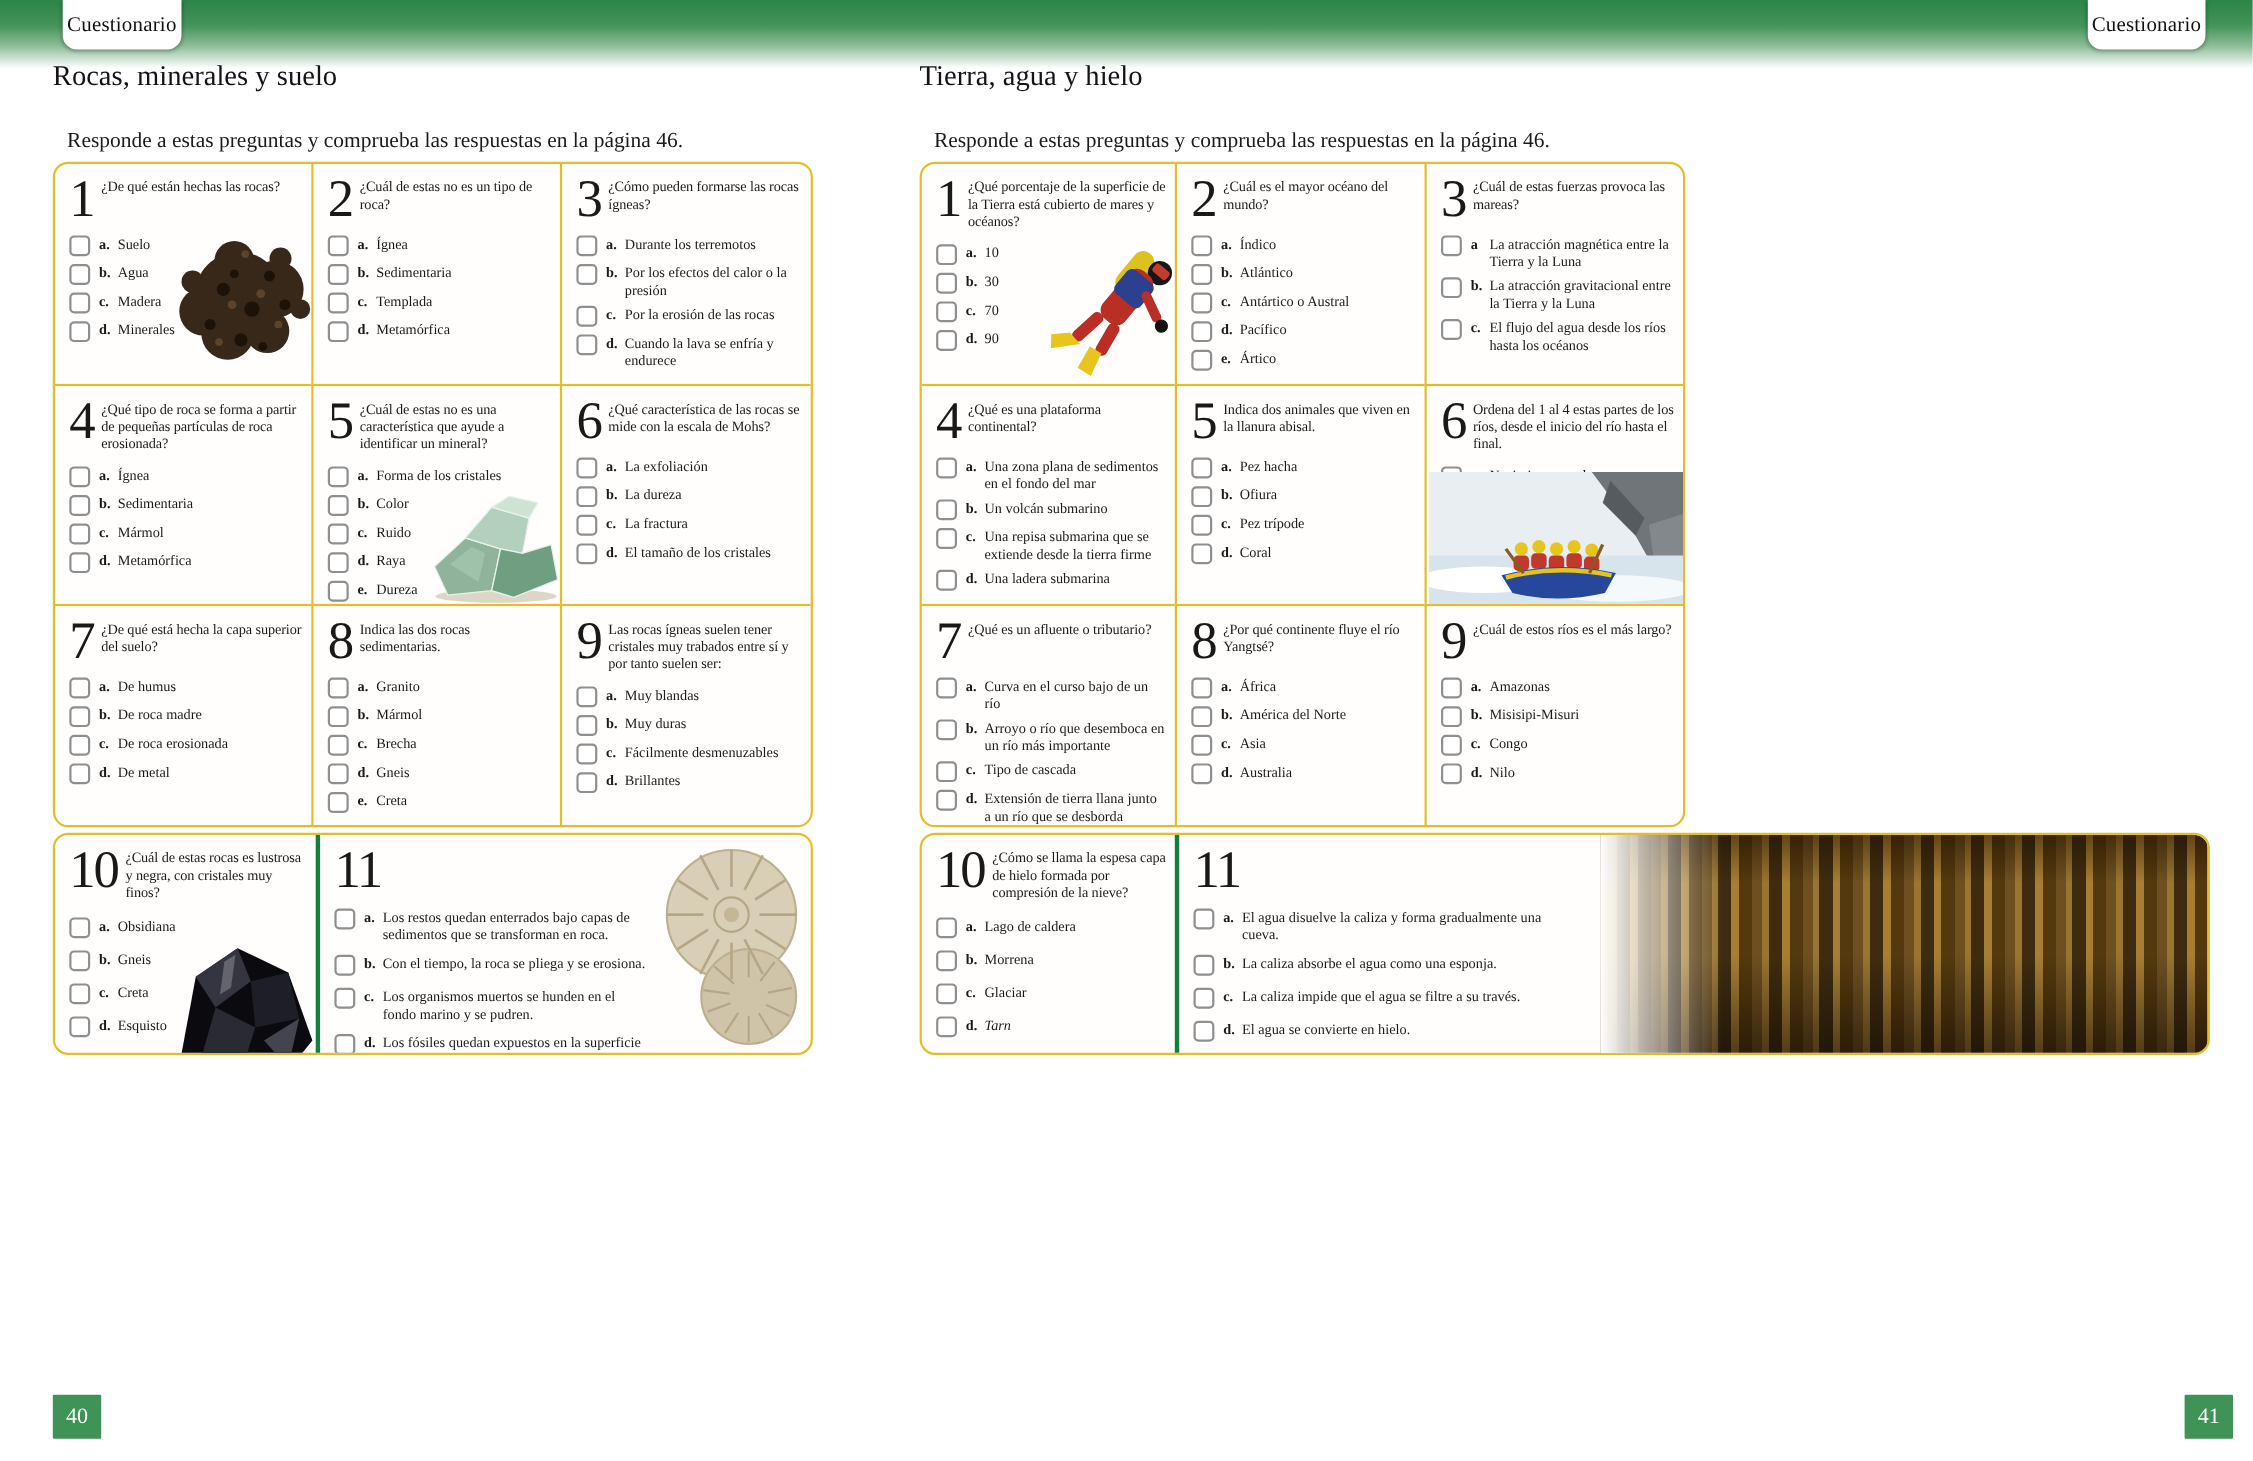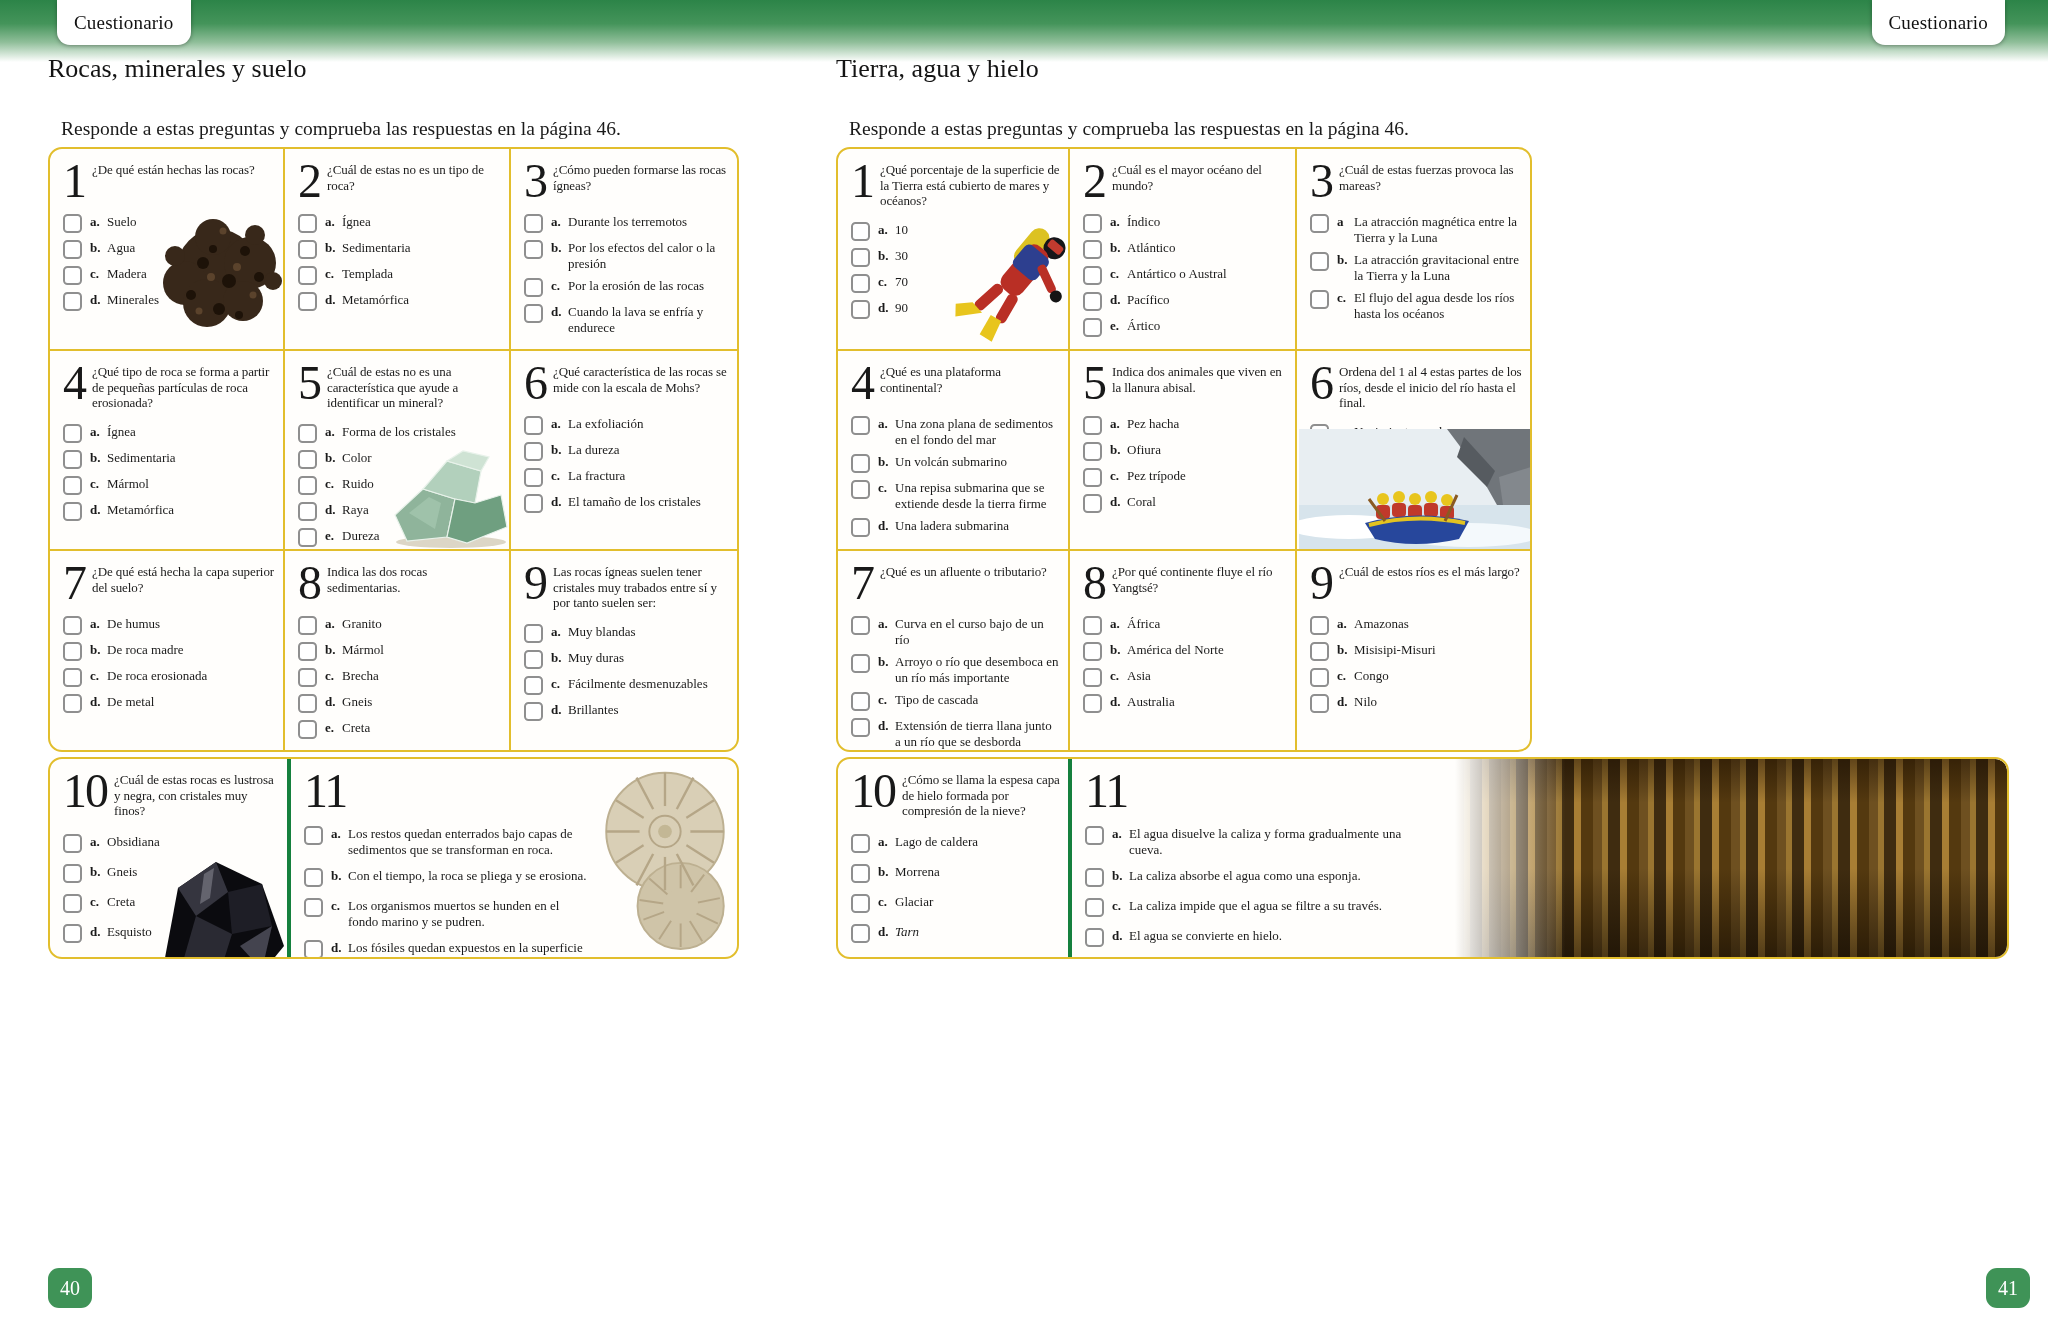--- a/index.html
+++ b/index.html
@@ -5,21 +5,21 @@
   html,body{margin:0;padding:0}
   body{
     position:relative;width:2048px;height:1328px;overflow:hidden;background:#fff;
     font-family:"Liberation Serif","DejaVu Serif",serif;color:#1a1a1a;
   }
   
   .band{position:absolute;top:0;left:0;width:2048px;height:62px;
     background:linear-gradient(180deg,#2c8448 0%,#44945a 38%,#8fbe99 68%,#ffffff 100%);}
   .tab{position:absolute;top:0;height:45px;background:#fff;border-radius:0 0 13px 13px;
     box-shadow:0 1px 4px rgba(0,0,0,.35);display:flex;align-items:center;justify-content:center;
-    padding:0 17px;font-size:19px;letter-spacing:.2px;z-index:3;color:#111;}
+    padding:0 4px;font-size:19px;letter-spacing:.2px;z-index:3;color:#111;}
   .tab-l{left:57px}
   .tab-r{right:43px}
   
   .page{position:absolute;top:0}
   #page-left{left:48px;width:687px}
   #page-right{left:836px;width:1169px}
   .title{position:absolute;top:54px;left:0;margin:0;font-size:26px;font-weight:400;color:#141414;white-space:nowrap}
   .subtitle{position:absolute;top:105px;left:0;margin:13px;font-size:19.5px;white-space:nowrap}
   .box{position:absolute;left:0;border:2px solid #e2be2d;border-radius:14px;background:#fffefc;overflow:hidden}
   .box1{top:147px;height:601px;display:grid;grid-template-rows:200px 200px 1fr}
@@ -42,21 +42,21 @@
   .box2 .opt{margin-bottom:11px}
   .chk{width:15px;height:15px;border:2.6px solid #8f8f8f;border-radius:4.5px;background:#fff;
        flex:0 0 auto;margin-right:8px}
   .opt-text{display:flex;font-size:13px;line-height:15.5px}
   .letter{width:17px;flex:0 0 auto;font-weight:700}
   .it{font-style:italic}
   
   #page-left  .box2 .cell:nth-child(2){padding-right:150px}
   #page-right .box2 .cell:nth-child(2){padding-right:575px}
   
-  .pagenum{position:absolute;top:1268px;width:44px;height:40px;background:#3f9357;border-radius:11px;
+  .pagenum{position:absolute;top:1268px;width:44px;height:40px;background:#3f9357;border-radius:1px;
     color:#fff;font-size:20px;display:flex;align-items:center;justify-content:center;z-index:2}
   .pn-l{left:48px}
   .pn-r{left:1986px}
   
   .photo{position:absolute;z-index:2}
   .photo svg{width:100%;height:100%;display:block}
   [data-name="soil-photo"]{width:138px;height:124px;right:-10px;top:62px}
   [data-name="fluorite-photo"]{width:122px;height:104px;right:-2px;top:94px}
   [data-name="obsidian-photo"]{width:155px;height:142px;right:-12px;bottom:-14px}
   [data-name="fossil-photo"]{width:142px;height:190px;right:2px;top:2px}

